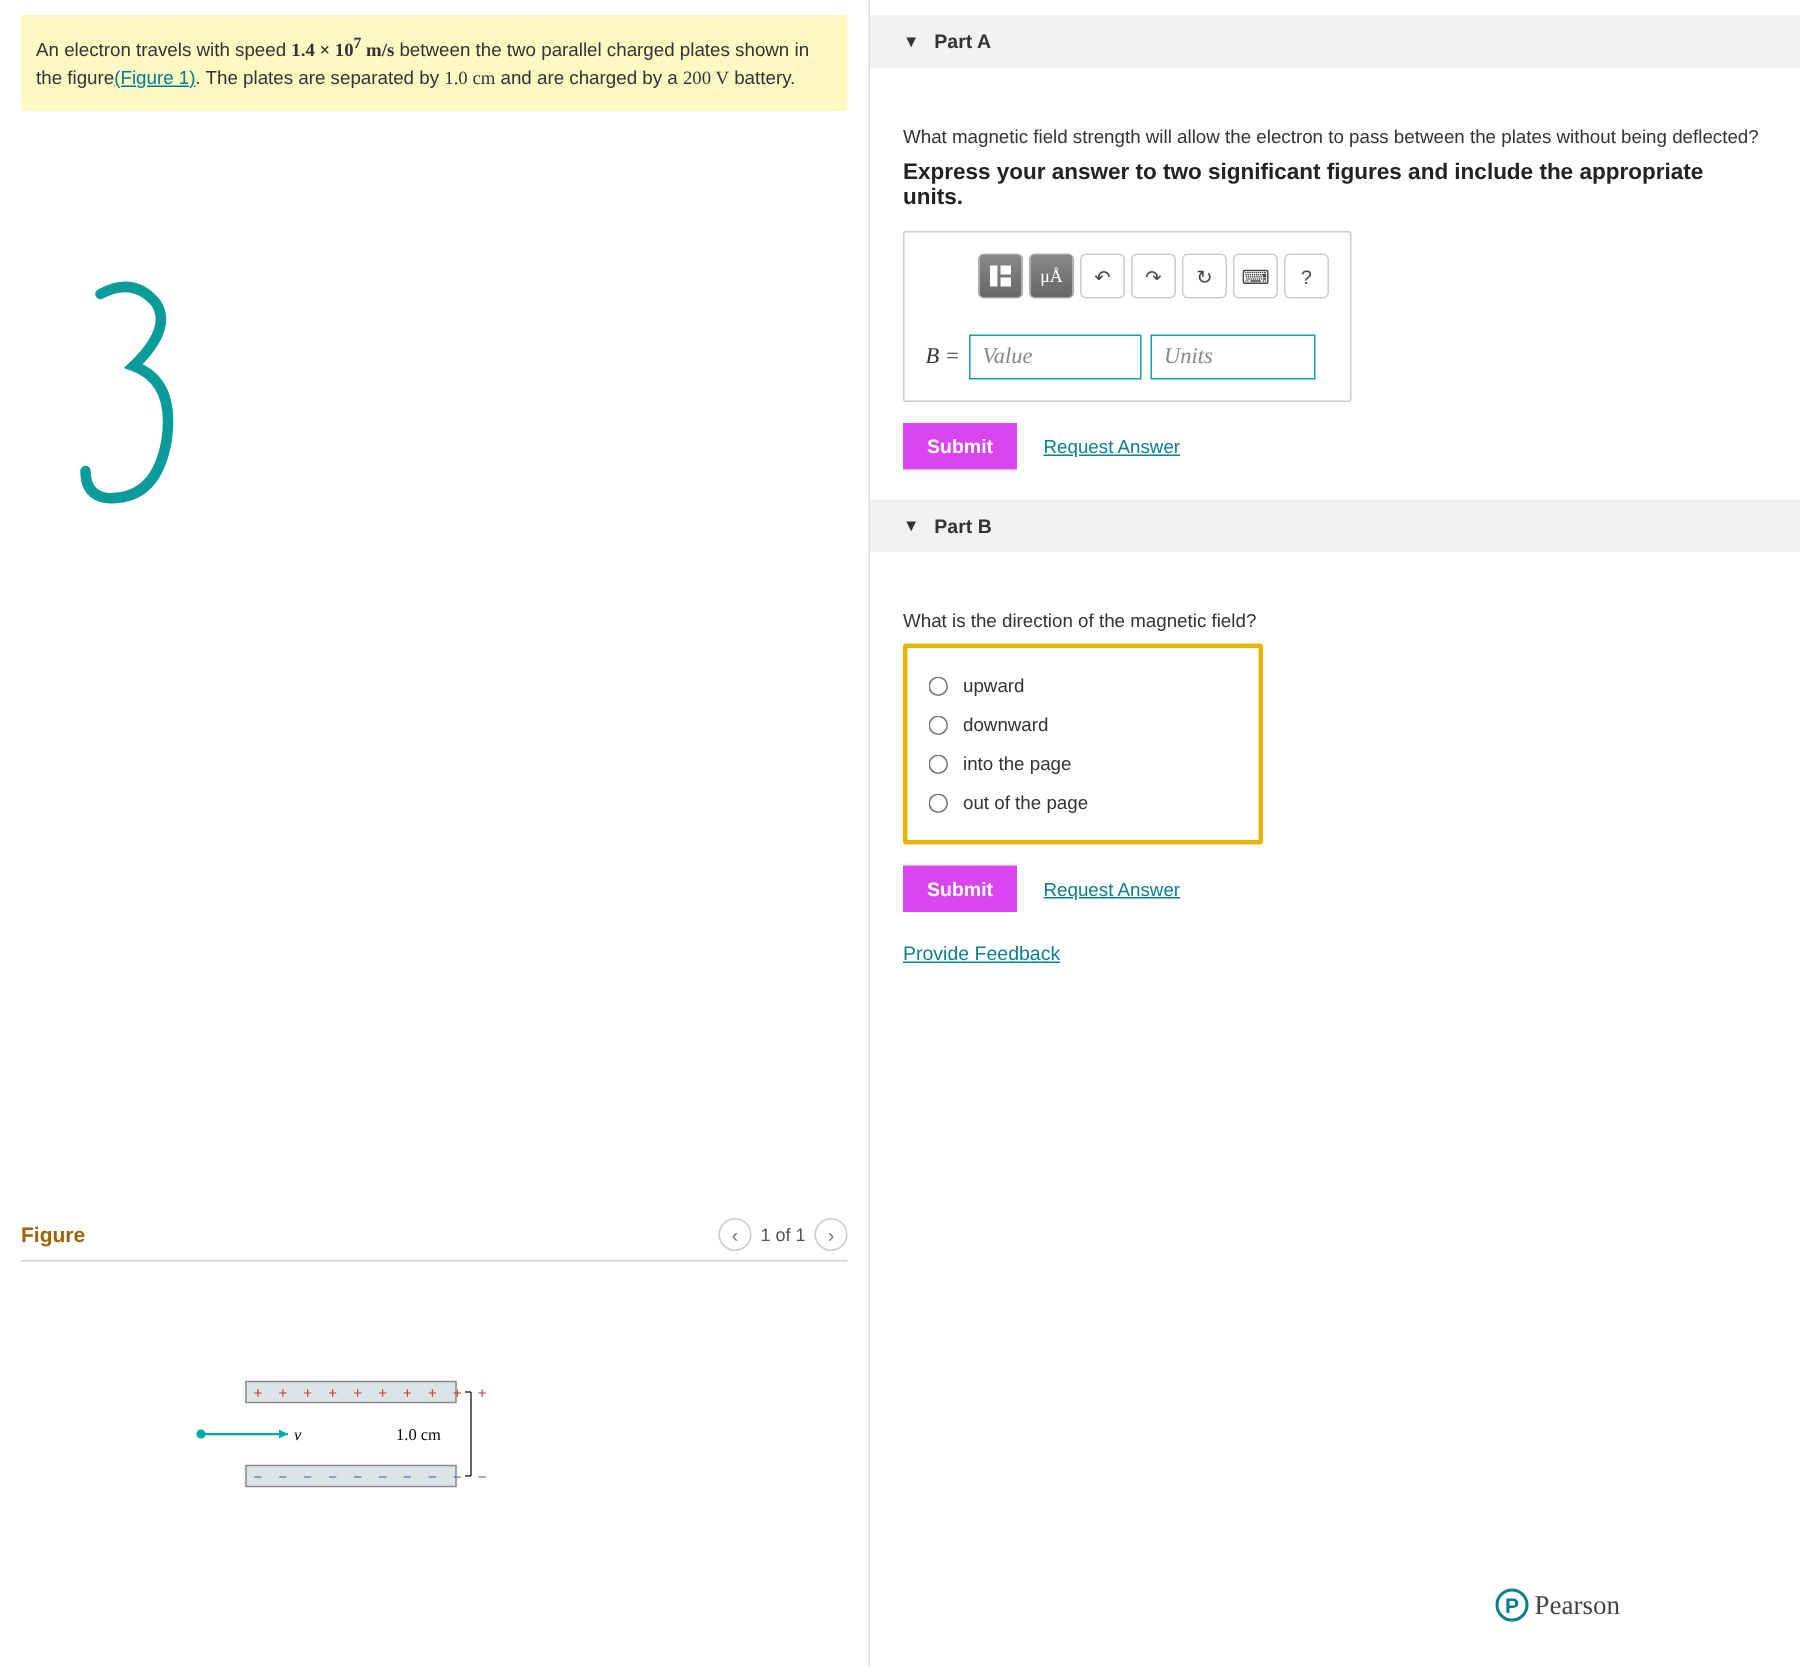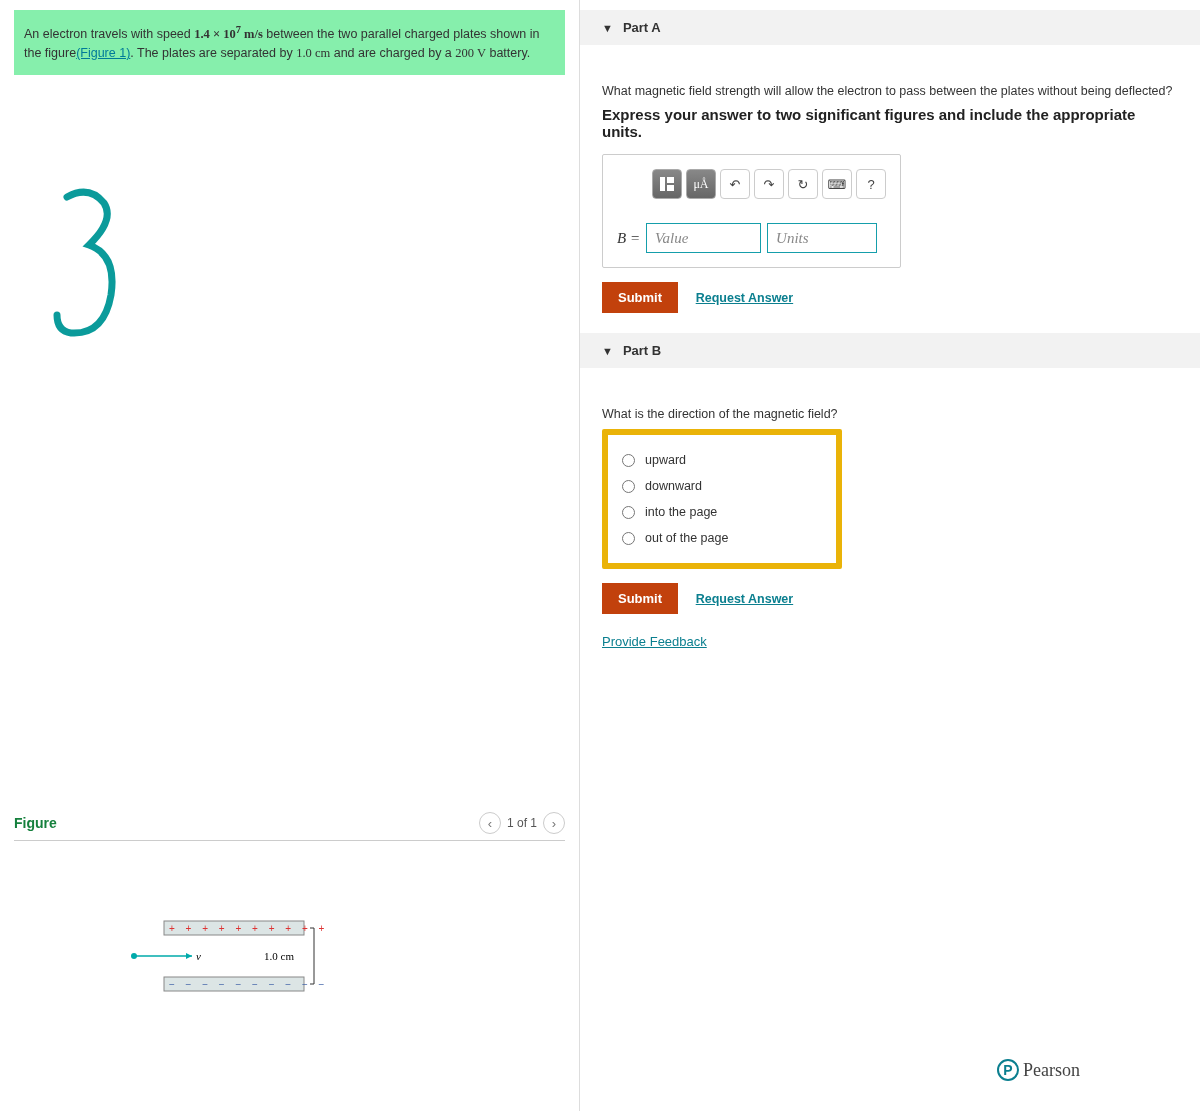--- a/index.html
+++ b/index.html
@@ -9,34 +9,34 @@
     color: #333;
     background: #fff;
     width: 1200px;
     height: 1111px;
     position: relative;
   }
   .container { display: flex; height: 100%; }
   .left-panel { width: 580px; padding: 10px 14px; border-right: 1px solid #ddd; display: flex; flex-direction: column; }
   .right-panel { flex: 1; padding: 10px 0 0 0; position: relative; }
   .problem-box {
-    background: #86efac;
+    background: #fef9c3;
     padding: 12px 10px;
     font-size: 12.5px;
     color: #333;
     line-height: 1.5;
   }
   .problem-box .math { font-family: "Times New Roman", serif; }
   .problem-box .bold { font-weight: bold; }
   .problem-box a { color: #007a99; text-decoration: underline; }
   .annotation-space { flex: 0 0 auto; height: 560px; position: relative; }
   .annotation-3 { position: absolute; top: 110px; left: 35px; }
   .figure-section { margin-top: auto; }
   .figure-header { display: flex; align-items: center; justify-content: space-between; padding: 6px 0; border-bottom: 1px solid #ccc; }
-  .figure-title { font-weight: bold; font-size: 14px; color: #15803d; }
+  .figure-title { font-weight: bold; font-size: 14px; color: #a16207; }
   .figure-nav { display: flex; align-items: center; gap: 6px; font-size: 12px; color: #555; }
   .nav-btn { width: 22px; height: 22px; border: 1px solid #ccc; border-radius: 50%; background: #fff; display:flex; align-items:center; justify-content:center; cursor: pointer; color: #777; font-size: 13px; }
   .scroll-area { height: 260px; overflow-y: scroll; padding-top: 60px; }
   .scroll-area::-webkit-scrollbar { width: 14px; }
   .scroll-area::-webkit-scrollbar-track { background: #f0f0f0; }
   .scroll-area::-webkit-scrollbar-thumb { background: #ccc; }
   .figure-diagram { width: 360px; margin: 0 auto; }
   .part-header { background: #f2f2f2; padding: 10px 22px; font-weight: bold; font-size: 13px; color: #333; display: flex; align-items: center; gap: 10px; margin-bottom: 16px; }
   .part-header .caret { font-size: 11px; color: #333; }
   .part-content { padding: 0 22px 20px 22px; }
@@ -44,23 +44,23 @@
   .instruct-text { font-size: 15px; font-weight: bold; color: #222; margin-bottom: 14px; }
   .answer-box { border: 1px solid #ccc; padding: 14px; width: fit-content; border-radius: 2px; margin-bottom: 14px; }
   .toolbar { display: flex; gap: 4px; margin-bottom: 24px; padding-left: 35px; }
   .tool-btn { width: 30px; height: 30px; border: 1px solid #aaa; border-radius: 4px; background: linear-gradient(#888, #666); display: flex; align-items: center; justify-content: center; cursor: pointer; color: #fff; font-size: 13px; }
   .tool-btn.light { background: #fff; color: #444; border-color: #ccc; }
   .tool-btn.light-greek { background: linear-gradient(#888,#666); font-family: serif; font-size: 12px;}
   .input-row { display: flex; align-items: center; gap: 6px; }
   .var-label { font-style: italic; font-family: "Times New Roman", serif; font-size: 15px; }
   .field { border: 1.5px solid #159eab; height: 30px; width: 115px; padding: 2px 8px; font-style: italic; font-family: "Times New Roman", serif; color: #888; font-size: 15px; display:flex; align-items:center; }
   .field.units { width: 110px; }
-  .submit-btn { background: #c2410c; color: #fff; border: none; padding: 8px 16px; font-size: 13px; font-weight: bold; cursor: pointer; }
-  .request-link { color: #0b7f8f; font-weight: bold; font-size: 12.5px; text-decoration: underline; margin-left: 14px; cursor: pointer; }
-  .radio-box { border: 6px solid #eab308; padding: 12px 14px; width: 240px; border-radius: 2px; margin-bottom: 14px; }
+  .submit-btn { background: #d946ef; color: #fff; border: none; padding: 8px 16px; font-size: 13px; font-weight: bold; cursor: pointer; }
+  .request-link { color: #0b7f8f; font-weight: normal; font-size: 12.5px; text-decoration: underline; margin-left: 14px; cursor: pointer; }
+  .radio-box { border: 3px solid #eab308; padding: 12px 14px; width: 240px; border-radius: 2px; margin-bottom: 14px; }
   .radio-row { display: flex; align-items: center; gap: 10px; padding: 6px 0; font-size: 12.5px; }
   .radio-row input { cursor: pointer; }
   .feedback-link { color: #0b7f8f; font-size: 13px; text-decoration: underline; cursor: pointer; padding-left: 0; margin-top: 20px; display: inline-block; }
   .pearson-logo { position: absolute; bottom: 30px; right: 120px; display: flex; align-items: center; gap: 4px; font-size: 18px; color: #444; font-family: "Times New Roman", serif; }
   .pearson-p { width: 22px; height: 22px; border: 2px solid #0b7f8f; border-radius: 50%; display:flex; align-items:center; justify-content:center; color: #0b7f8f; font-weight: bold; font-size: 14px; font-family: Arial; }
 </style>
 </head>
 <body>
 
 <div class="container">

